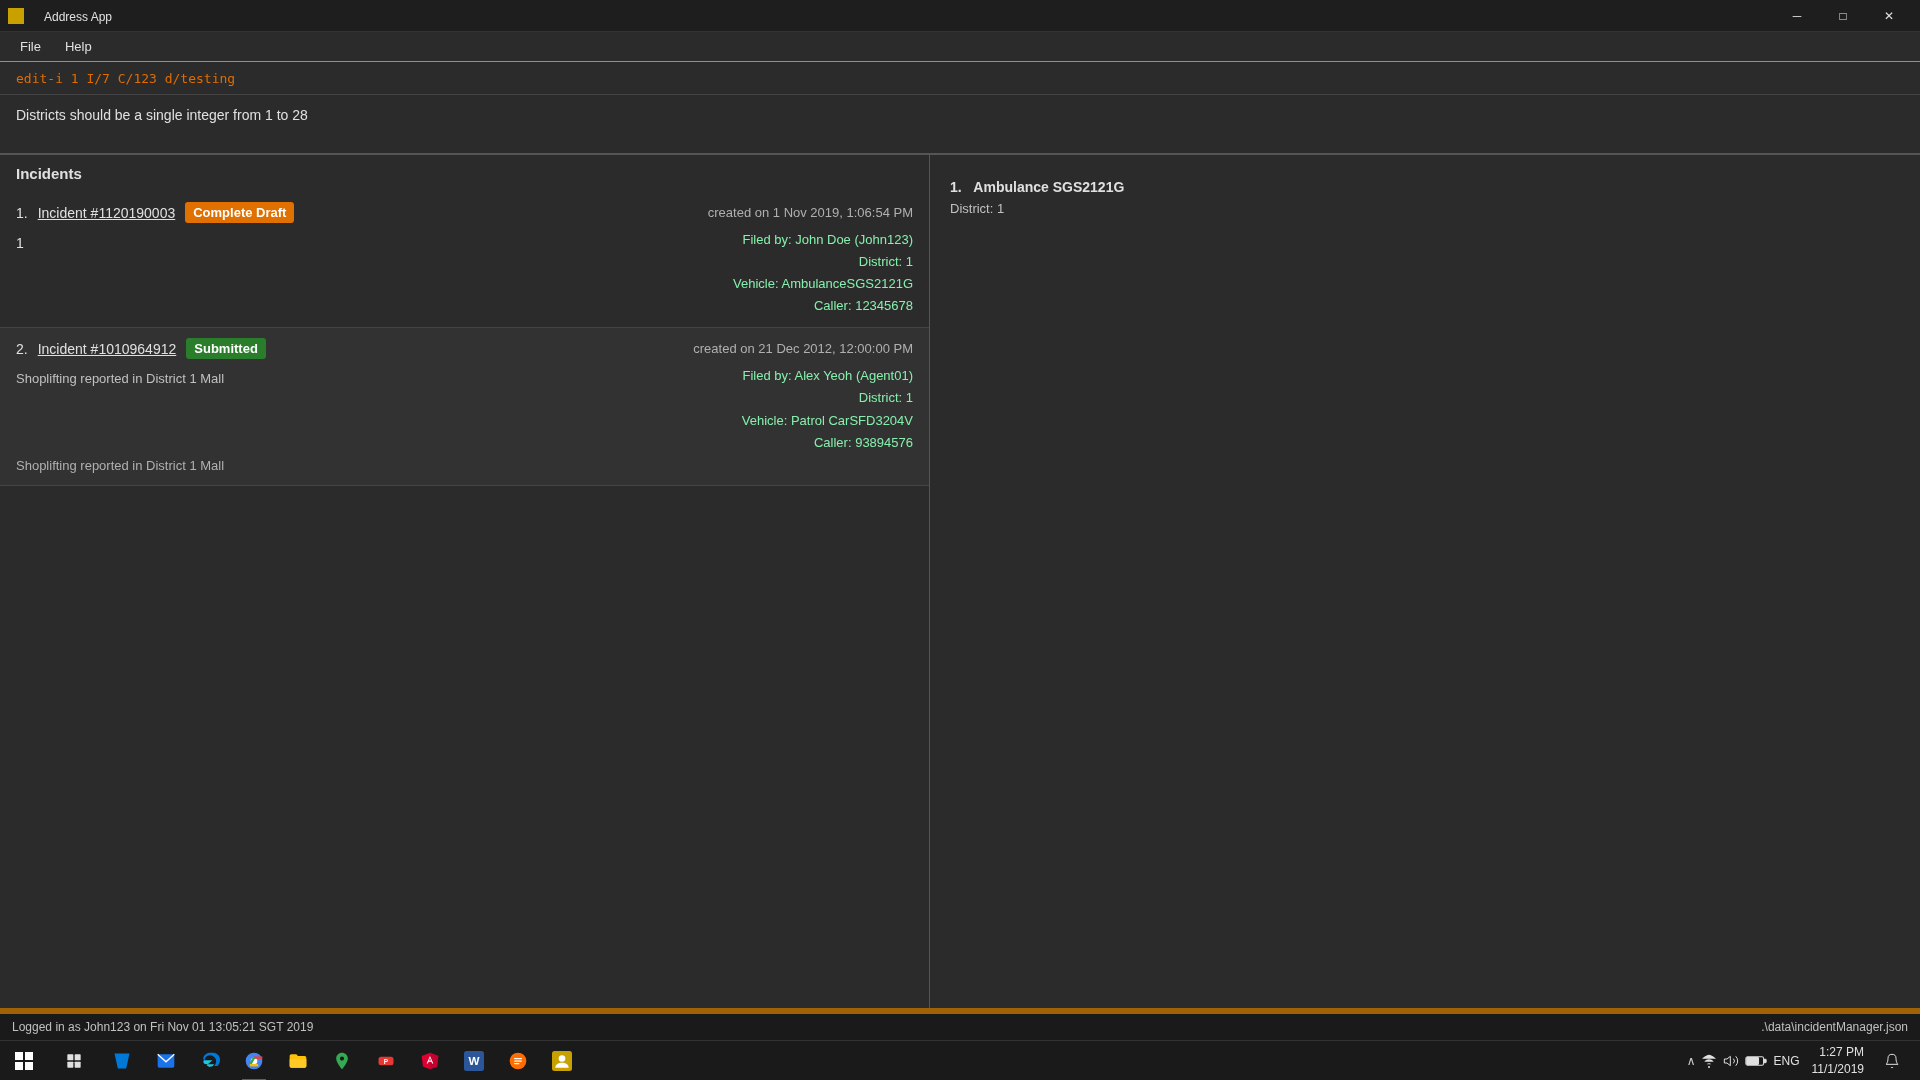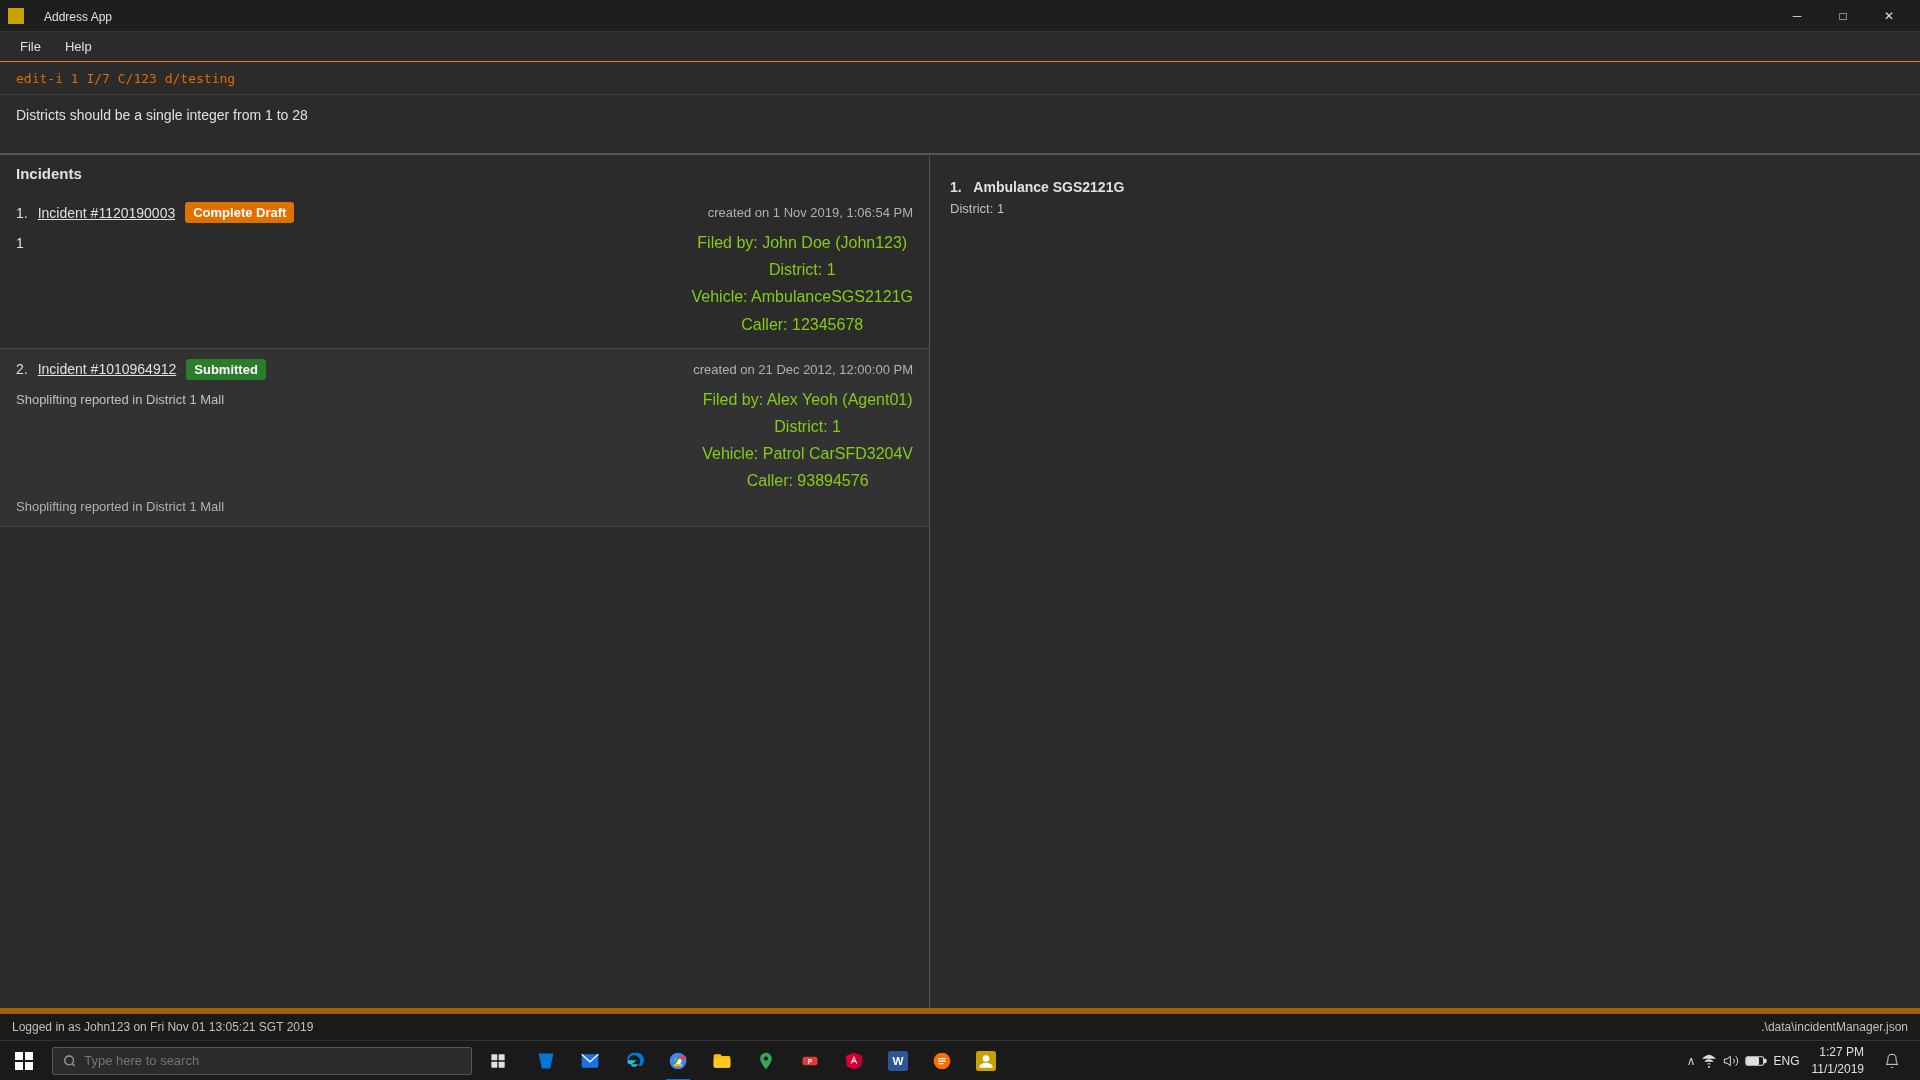--- a/index.html
+++ b/index.html
@@ -167,23 +167,23 @@
       justify-content: space-between;
       align-items: flex-start;
       margin-top: 4px;
     }
     .incident-description {
       color: #c0c0c0;
       font-size: 13px;
       padding-top: 6px;
     }
     .incident-meta {
-      text-align: center;
-      color: #84cc16;
-      font-size: 16px;
+      text-align: right;
+      color: #86efac;
+      font-size: 13px;
       line-height: 1.7;
     }
     .district-value {
       color: #e0e0e0;
       font-size: 14px;
       padding: 6px 0;
     }
 
     
     .vehicles-panel {
@@ -429,27 +429,20 @@
 
     <div class="start-btn">
       <svg width="18" height="18" viewBox="0 0 18 18" fill="white">
         <rect x="0" y="0" width="8" height="8"></rect>
         <rect x="10" y="0" width="8" height="8"></rect>
         <rect x="0" y="10" width="8" height="8"></rect>
         <rect x="10" y="10" width="8" height="8"></rect>
       </svg>
     </div>
 
-    <div class="search-bar">
-      <svg width="14" height="14" viewBox="0 0 24 24" fill="none" stroke="#999" stroke-width="2.5">
-        <circle cx="11" cy="11" r="8"></circle>
-        <line x1="21" y1="21" x2="16.65" y2="16.65"></line>
-      </svg>
-      <input type="text" placeholder="Type here to search" style="">
-    </div>
 
     <div class="taskbar-app-btn">
       <svg width="16" height="16" viewBox="0 0 24 24" fill="#e0e0e0">
         <rect x="2" y="2" width="9" height="9" rx="1"></rect>
         <rect x="13" y="2" width="9" height="9" rx="1"></rect>
         <rect x="2" y="13" width="9" height="9" rx="1"></rect>
         <rect x="13" y="13" width="9" height="9" rx="1"></rect>
       </svg>
     </div>
 

